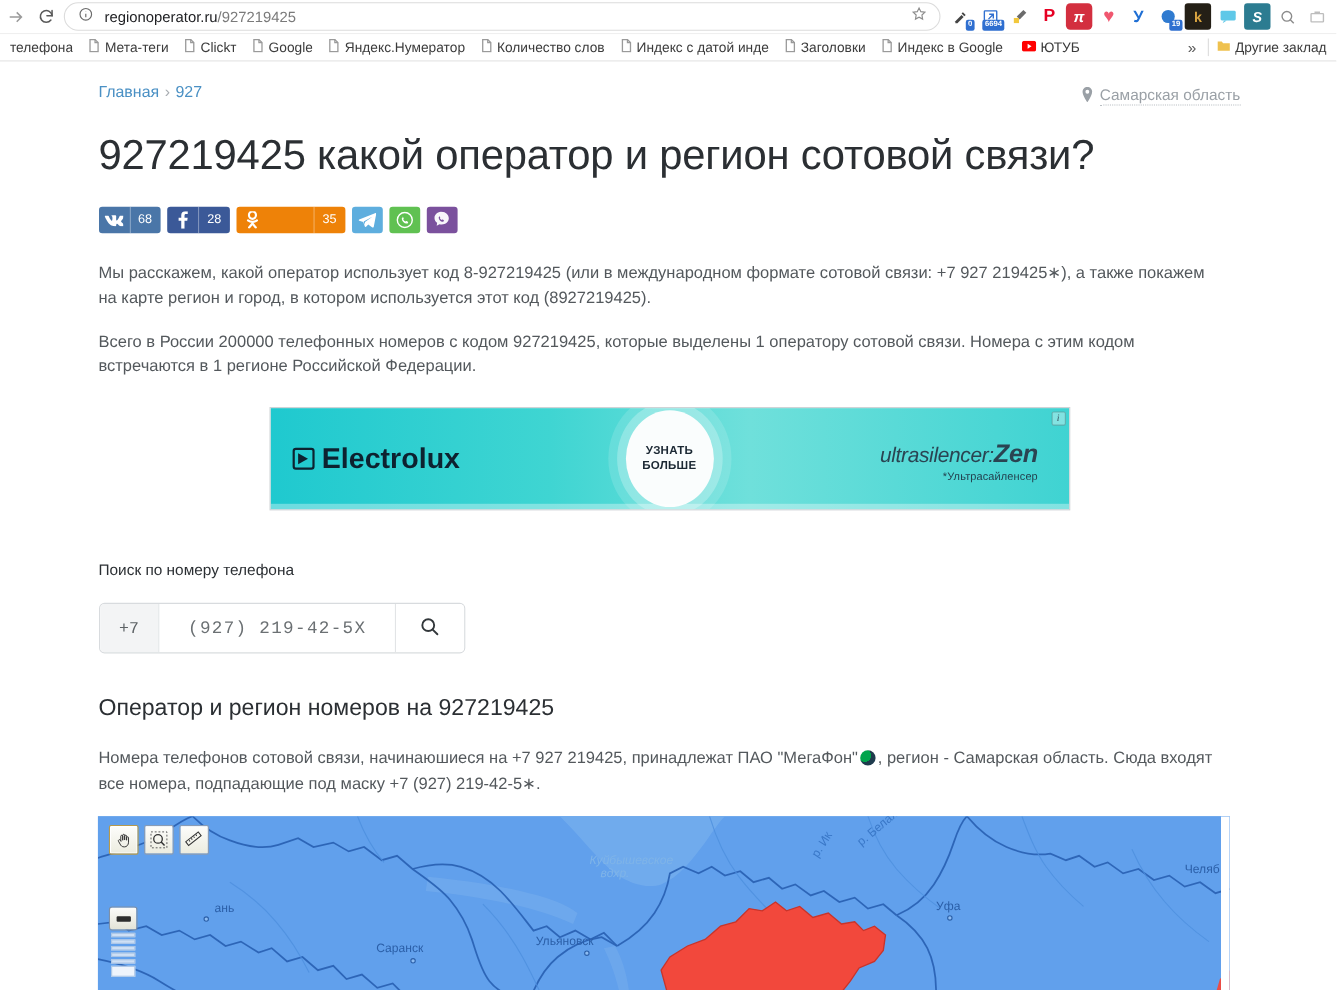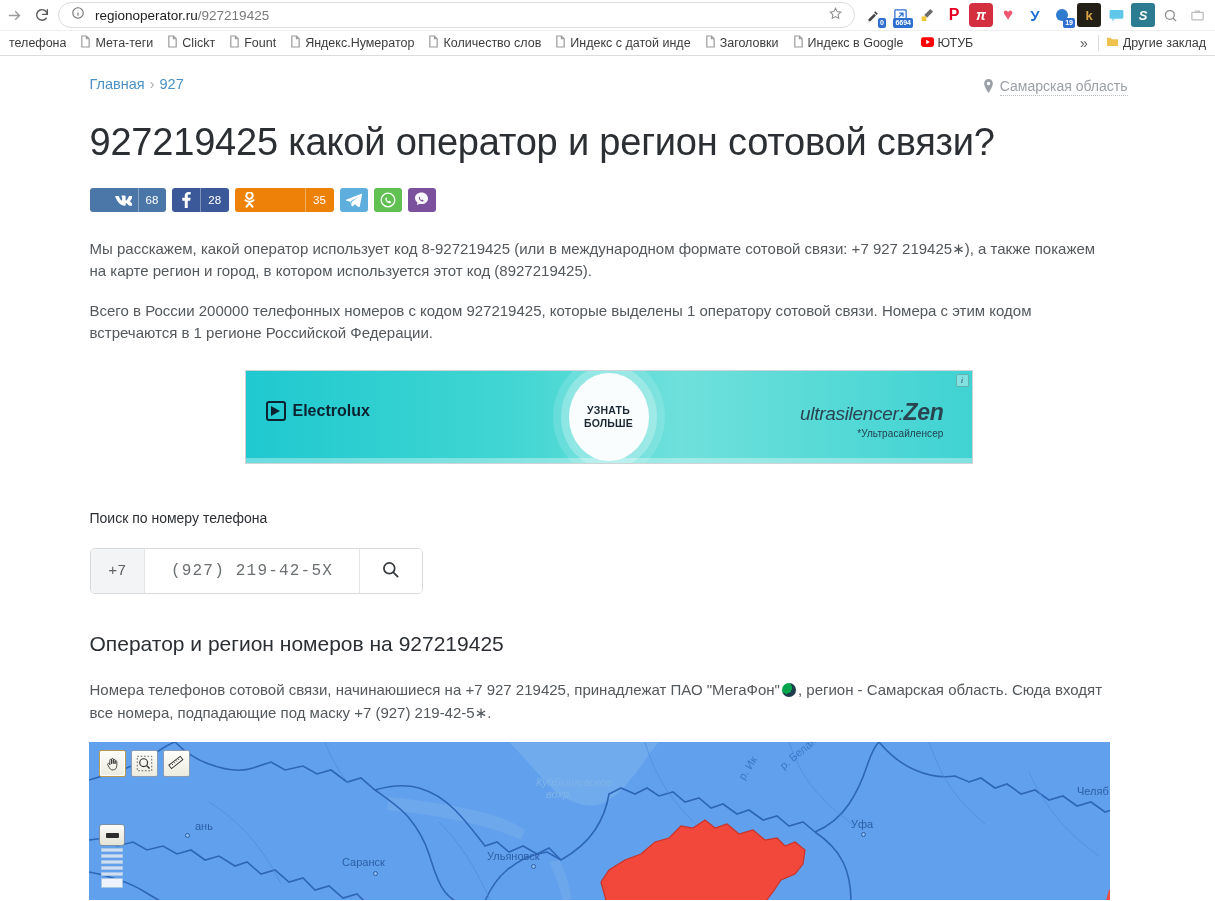--- a/index.html
+++ b/index.html
@@ -123,21 +123,21 @@
     border-radius:3px; color:#fff; font-size:12px; overflow:hidden;
   }
   .share .s-ico {
     width:28px; height:24px; display:flex; align-items:center;
     justify-content:center; font-size:13px; font-weight:bold;
   }
   .share .s-cnt {
     padding:0 8px 0 7px; height:24px; display:flex; align-items:center;
     font-size:11.5px; border-left:1px solid rgba(255,255,255,.35);
   }
-  .share.vk  { background:#4a76a8;padding-left:20px; }
+  .share.vk  { background:#4a76a8; }
   .share.fb  { background:#3b5998; }
   .share.ok  { background:#ee8208;gap:42px; }
   .share.tg  { background:#5eaede; width:28px; }
   .share.wa  { background:#60c152; width:28px; }
   .share.vb  { background:#7b519d; width:28px; }
 
   p.body-text {
     font-size:15px; line-height:22px; color:#53585c;
     margin:26px 0 0 0; max-width:1020px;
   }
@@ -149,21 +149,21 @@
     background:linear-gradient(90deg,#1fc9cf 0%,#3fd5d2 35%,#6fe0db 60%,#3fd3d2 100%);
     border:1px solid #cfd3d6; overflow:hidden;
   }
   #ad-banner .bar-bottom {
     position:absolute; left:0; right:0; bottom:0; height:5px;
     background:rgba(255,255,255,.35);
   }
   #ad-logo {
     position:absolute; left:20px; top:30px;
     display:flex; align-items:center; gap:7px;
-    color:#0d2230; font-weight:bold; font-size:16px;
+    color:#0d2230; font-weight:bold; font-size:26px;
     font-family:"Liberation Sans", sans-serif;
   }
   #ad-logo .mark {
     width:20px; height:20px; border:2.5px solid #0d2230;
     border-radius:3px; position:relative;
   }
   #ad-logo .mark:after {
     content:""; position:absolute; left:3px; top:3px;
     width:0; height:0; border-left:9px solid #0d2230;
     border-top:5px solid transparent; border-bottom:5px solid transparent;
@@ -372,21 +372,21 @@
             <path d="M2 1h5l3 3v9H2z"></path>
             <path d="M7 1v3h3"></path>
           </svg></span>
         <span class="bmlbl">Clickт</span>
       </div>
     <div class="bm">
         <span class="bmico"><svg width="11" height="13" viewBox="0 0 12 14" fill="none" stroke="currentColor" stroke-width="1.3">
             <path d="M2 1h5l3 3v9H2z"></path>
             <path d="M7 1v3h3"></path>
           </svg></span>
-        <span class="bmlbl">Fount</span>
+        <span class="bmlbl">Google</span>
       </div>
     <div class="bm">
         <span class="bmico"><svg width="11" height="13" viewBox="0 0 12 14" fill="none" stroke="currentColor" stroke-width="1.3">
             <path d="M2 1h5l3 3v9H2z"></path>
             <path d="M7 1v3h3"></path>
           </svg></span>
         <span class="bmlbl">Яндекс.Нумератор</span>
       </div>
     <div class="bm">
         <span class="bmico"><svg width="11" height="13" viewBox="0 0 12 14" fill="none" stroke="currentColor" stroke-width="1.3">

